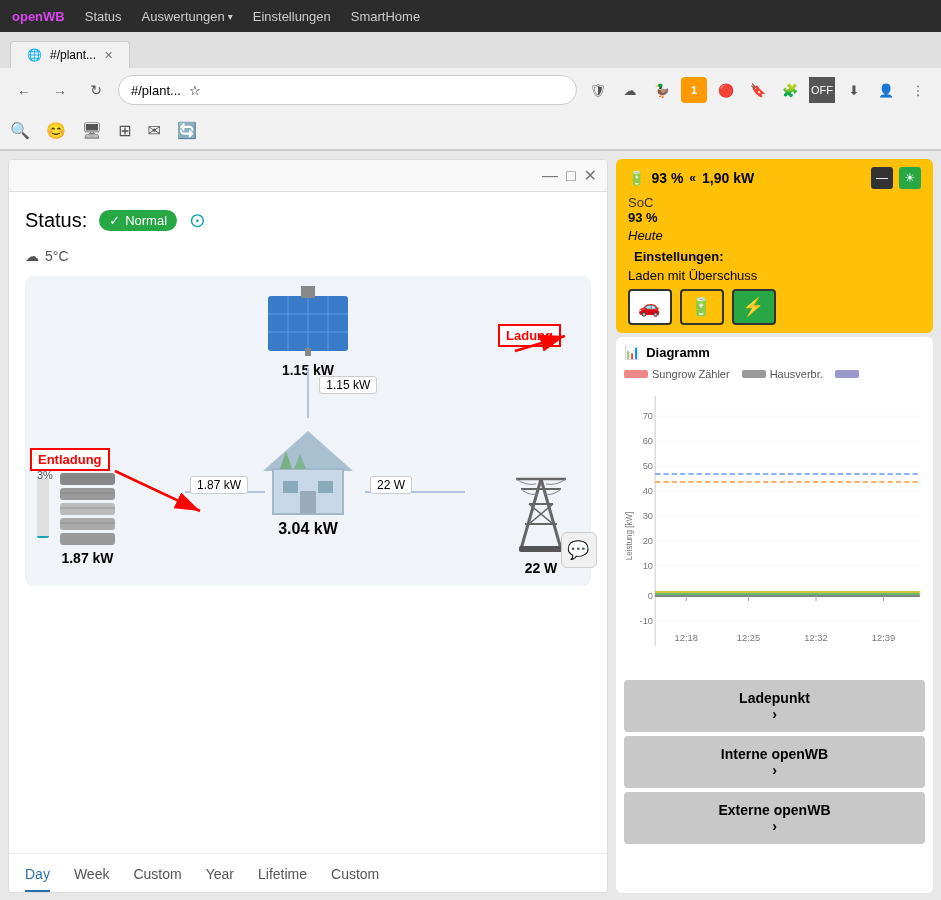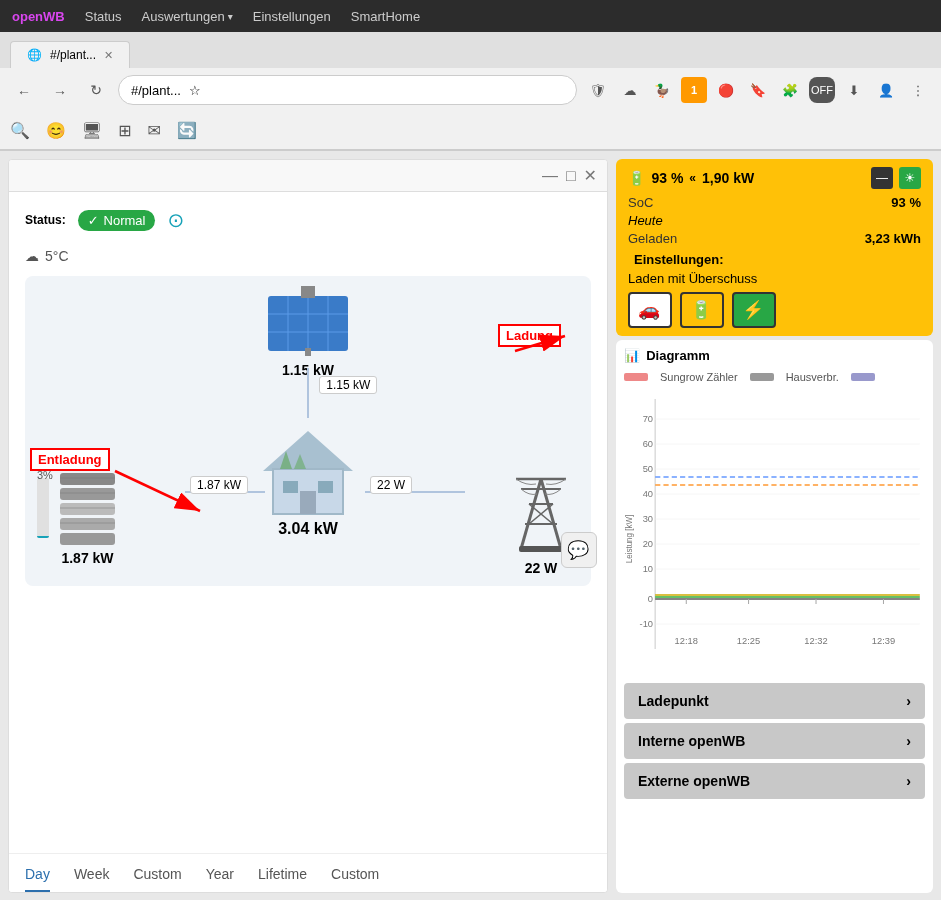--- a/index.html
+++ b/index.html
@@ -121,21 +121,21 @@
       padding: 16px;
       position: relative;
     }
 
     .status-bar {
       display: flex;
       align-items: center;
       gap: 12px;
       margin-bottom: 16px;
     }
-    .status-label { font-weight: bold; font-size: 12px; }
+    .status-label { font-weight: normal; font-size: 20px; }
     .status-badge {
       background: #28a745;
       color: white;
       border-radius: 12px;
       padding: 3px 10px;
       font-size: 13px;
       display: flex;
       align-items: center;
       gap: 5px;
     }
@@ -215,20 +215,21 @@
       cursor: pointer;
       font-size: 12px;
     }
     .card-btn.green { background: #28a745; }
 
     .info-row {
       display: flex;
       justify-content: space-between;
       font-size: 13px;
       margin-bottom: 3px;
+      flex-direction: column;
     }
     .info-label { color: #333; }
     .info-value { font-weight: bold; }
     .section-title { font-weight: bold; font-size: 13px; margin: 6px 6px 4px; }
 
     .charge-mode-buttons {
       display: flex;
       gap: 8px;
       margin-top: 6px;
     }
@@ -263,21 +264,21 @@
     }
     .chart-legend {
       display: flex;
       gap: 12px;
       margin-bottom: 6px;
       flex-wrap: wrap;
     }
     .legend-item {
       display: flex;
       align-items: center;
-      gap: 12px;
+      gap: 4px;
       font-size: 11px;
       color: #555;
     }
     .legend-dot {
       width: 24px;
       height: 8px;
       border-radius: 2px;
     }
 
     
@@ -289,20 +290,21 @@
     .section-card {
       background: #c8c8c8;
       border-radius: 4px;
       padding: 10px 14px;
       font-weight: bold;
       font-size: 14px;
       cursor: pointer;
       display: flex;
       align-items: center;
       justify-content: space-between;
+      flex-direction: column;
     }
     .annotation-label {
       border: 2px solid red;
       color: red;
       font-weight: bold;
       font-size: 14px;
       padding: 2px 6px;
       background: white;
     }
 
@@ -351,21 +353,21 @@
       <span>☆</span>
     </div>
     <div class="browser-icons">
       <div class="b-icon" title="uBlock">🛡</div>
       <div class="b-icon">☁</div>
       <div class="b-icon">🦆</div>
       <div class="b-icon" style="background:#f90;color:white;border-radius:4px;font-size:11px;font-weight:bold;">1</div>
       <div class="b-icon">🔴</div>
       <div class="b-icon">🔖</div>
       <div class="b-icon">🧩</div>
-      <div class="b-icon" style="background:#555;color:white;border-radius:8px;font-size:11px;">OFF</div>
+      <div class="b-icon" style="background:#555;color:white;border-radius:0;font-size:11px;">OFF</div>
       <div class="b-icon">⬇</div>
       <div class="b-icon">👤</div>
       <div class="b-icon">⋮</div>
     </div>
   </div>
   <div class="browser-toolbar2">
     <span class="tool-icon">🔍</span>
     <span class="tool-icon">😊</span>
     <span class="tool-icon">🖥</span>
     <span class="tool-icon">⊞</span>
@@ -556,24 +558,20 @@
 
       <div class="info-row">
         <span class="info-label">SoC</span>
         <span class="info-value">93 %</span>
       </div>
 
       <div class="info-row">
         <span class="info-today">Heute</span>
       </div>
 
-      <div class="info-row">
-        <span class="info-label">Geladen</span>
-        <span class="info-value">3,23 kWh</span>
-      </div>
 
 
       <div class="section-title">Einstellungen:</div>
       <div class="info-row">
         <span>Laden mit Überschuss</span>
       </div>
 
       <div class="charge-mode-buttons">
         <button class="charge-btn active" style="background:white;">🚗</button>
         <button class="charge-btn battery-active">🔋</button>

